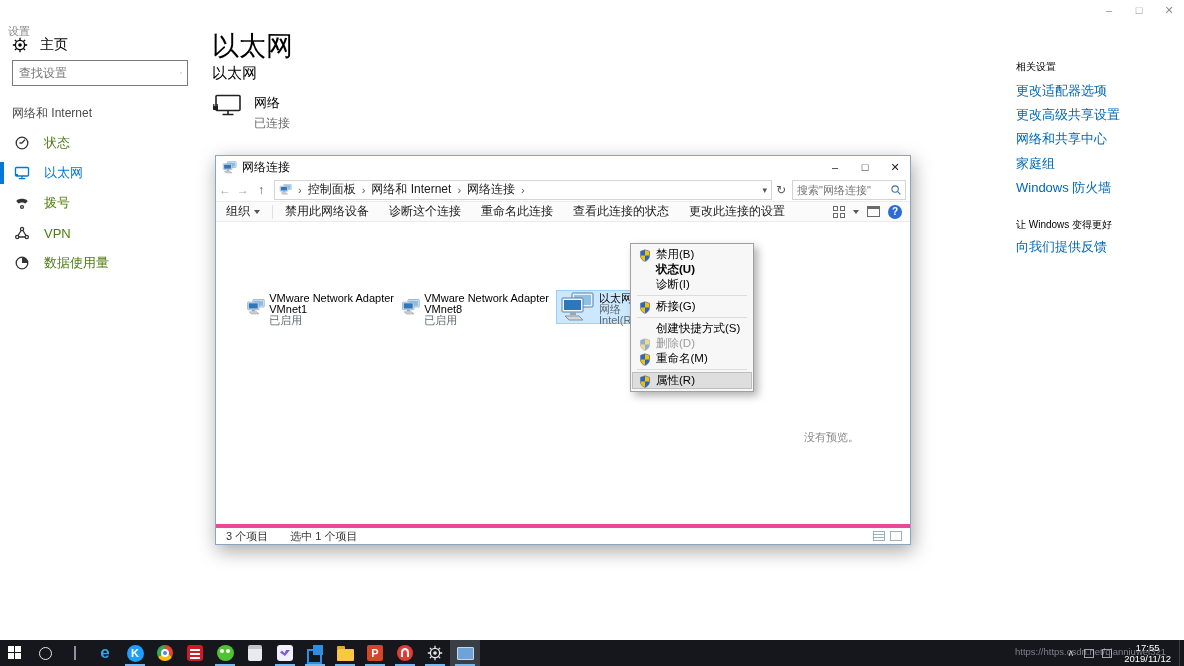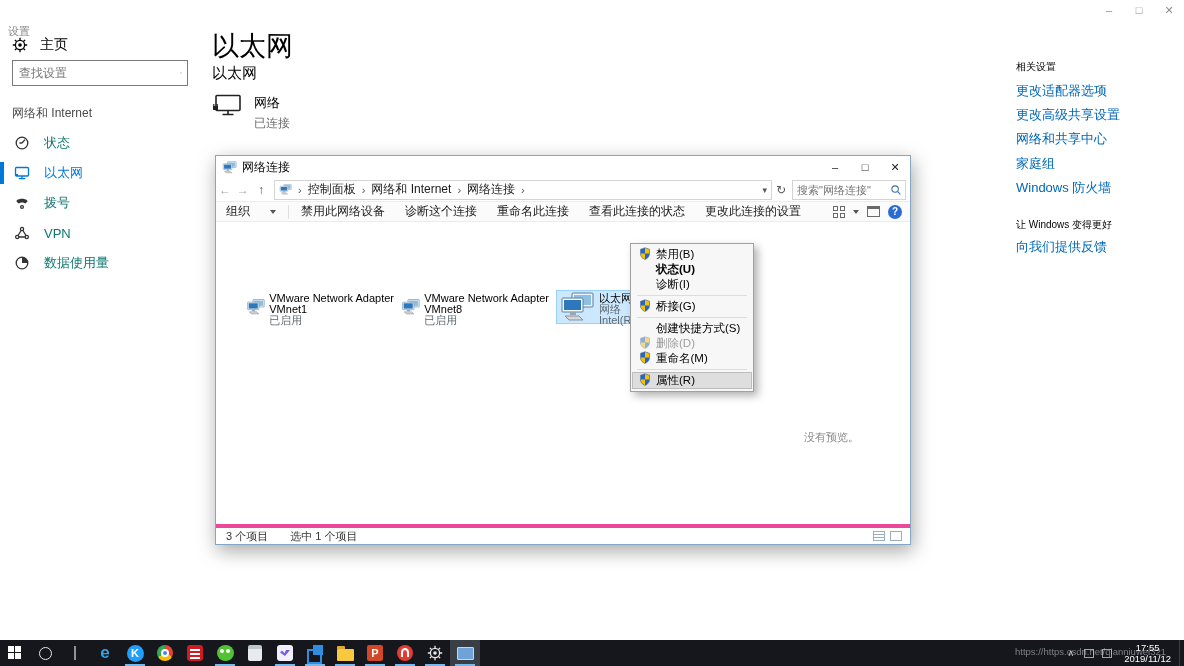--- a/index.html
+++ b/index.html
@@ -13,21 +13,21 @@
   .win-ctrls { top:0; right:0; display:flex; }
   .win-ctrls span { width:30px; height:20px; text-align:center; line-height:20px; font-size:11px; color:#8f8f8f; }
 
   
   #sidebar { left:0; top:0; width:200px; height:640px; }
   .home-row { left:12px; top:36px; display:flex; align-items:center; gap:12px; font-size:14px; }
   #sidebar-search { left:12px; top:60px; width:176px; height:26px; border:1px solid #7a7a7a; background:#fff; display:flex; align-items:center; }
   #sidebar-search input { border:0; outline:0; flex:1; font-size:12px; padding:0 6px; font-family:inherit; color:#333; background:transparent; }
   #sidebar-search .mag { color:#444; margin-right:5px; }
   .side-section { left:12px; top:105px; font-size:12px; color:#4a4a4a; }
-  .nav-item { left:0; width:200px; height:30px; display:flex; align-items:center; gap:14px; padding-left:14px; font-size:13px; color:#0f766e; cursor:default; position:absolute; }
+  .nav-item { left:0; width:200px; height:30px; display:flex; align-items:center; gap:14px; padding-left:14px; font-size:13px; color:#4d7c0f; cursor:default; position:absolute; }
   .nav-item .nicon { width:16px; height:16px; color:#333; flex:0 0 16px; }
   .nav-item.sel { color:#0078d7; }
   .nav-item.sel .nicon { color:#0078d7; }
   .nav-item.sel::before { content:""; position:absolute; left:0; top:4px; width:4px; height:22px; background:#0078d7; }
 
   
   #page-title { left:212px; top:28px; font-size:27px; font-weight:400; }
   #section-title { left:212px; top:64px; font-size:15px; }
   #net-block { left:212px; top:94px; display:flex; gap:12px; }
   #net-block .nname { font-size:13px; }
@@ -51,21 +51,21 @@
   #addr-box { height:20px; border:1px solid #d4d4d4; display:flex; align-items:center; width:498px; margin-left:4px; background:#fff; }
   #addr-box .crumbs { display:flex; align-items:center; gap:6px; padding-left:4px; font-size:12px; color:#1a1a1a; white-space:nowrap; }
   .crumb-sep { color:#555; font-size:11px; }
   #addr-box .caret { margin-left:auto; color:#555; font-size:9px; padding-right:4px; }
   .refresh { color:#555; font-size:12px; width:18px; text-align:center; }
   #addr-search { height:20px; border:1px solid #d4d4d4; width:114px; display:flex; align-items:center; margin-left:2px; }
   #addr-search input { border:0; outline:0; width:90px; font-size:11px; padding:0 4px; font-family:inherit; color:#444; }
   #addr-search .mag { color:#3a6ea5; margin-left:auto; margin-right:3px; }
   #exp-toolbar { position:absolute; left:0; top:46px; right:0; height:20px; background:#fbfbfb; border-bottom:1px solid #ececec; display:flex; align-items:center; font-size:12px; color:#1a1a1a; }
   .tool-btn { padding:0 10px; white-space:nowrap; cursor:pointer; }
-  .org { display:flex; align-items:center; gap:20px; }
+  .org { display:flex; align-items:center; gap:4px; }
   .dtri { width:0; height:0; border-left:3.5px solid transparent; border-right:3.5px solid transparent; border-top:4px solid #555; display:inline-block; }
   .tb-sep { width:1px; height:14px; background:#e0e0e0; margin:0 2px; }
   #exp-toolbar .right { margin-left:auto; display:flex; align-items:center; gap:8px; padding-right:8px; }
   .help-circ { width:14px; height:14px; border-radius:50%; background:#2b6cd4; color:#fff; font-size:10px; font-weight:bold; text-align:center; line-height:14px; }
   .grid-ic { width:12px; height:12px; position:relative; }
   .grid-ic i { position:absolute; width:5px; height:5px; border:1px solid #6a6a6a; }
   .grid-ic i:nth-child(1){left:0;top:0}.grid-ic i:nth-child(2){right:0;top:0}
   .grid-ic i:nth-child(3){left:0;bottom:0}.grid-ic i:nth-child(4){right:0;bottom:0}
   .win-ic { width:13px; height:11px; border:1px solid #6a6a6a; border-top:3px solid #6a6a6a; }
 
@@ -77,21 +77,21 @@
   .tile .gray { color:#5f6a72; }
   #no-preview { position:absolute; left:588px; top:208px; font-size:11px; color:#8a8a8a; }
   #exp-status { position:absolute; left:0; bottom:0; right:0; height:20px; border-top:4px solid #ec4899; display:flex; align-items:center; font-size:11px; color:#333; }
   #exp-status .s1 { padding-left:10px; } #exp-status .s2 { padding-left:22px; }
   #exp-status .vicons { margin-left:auto; display:flex; gap:5px; padding-right:8px; }
   .v-ic1 { width:12px; height:10px; border:1px solid #9ab0c0; }
   .v-ic2 { width:12px; height:10px; border:1px solid #9ab0c0; background:linear-gradient(#fff 2px,#9ab0c0 2px 3px,#fff 3px 5px,#9ab0c0 5px 6px,#fff 6px); }
 
   
   #ctx { left:630px; top:243px; width:124px; background:#f7f7f7; border:1px solid #a0a0a0; box-shadow:4px 4px 8px rgba(0,0,0,.3); padding:3px 2px; font-size:11.5px; z-index:50; }
-  .cm-row { height:15px; display:flex; align-items:flex-start; padding-left:6px; position:relative; }
+  .cm-row { height:15px; display:flex; align-items:flex-end; padding-left:6px; position:relative; }
   .cm-row .sh { width:12px; height:13px; margin-right:5px; flex:0 0 12px; }
   .cm-row .sp { width:12px; margin-right:5px; flex:0 0 12px; }
   .cm-row.bold { font-weight:bold; }
   .cm-row.dis { color:#9d9d9d; }
   .cm-row.hl { background:#dedede; outline:1px solid #bdbdbd; }
   .cm-sep { height:1px; background:#dcdcdc; margin:3px 4px; }
 
   
   #taskbar { left:0; top:640px; width:1184px; height:26px; background:#15171c; display:flex; align-items:center; z-index:80; }
   .tb-slot { width:30px; height:26px; display:flex; align-items:center; justify-content:center; position:relative; flex:0 0 30px; }

